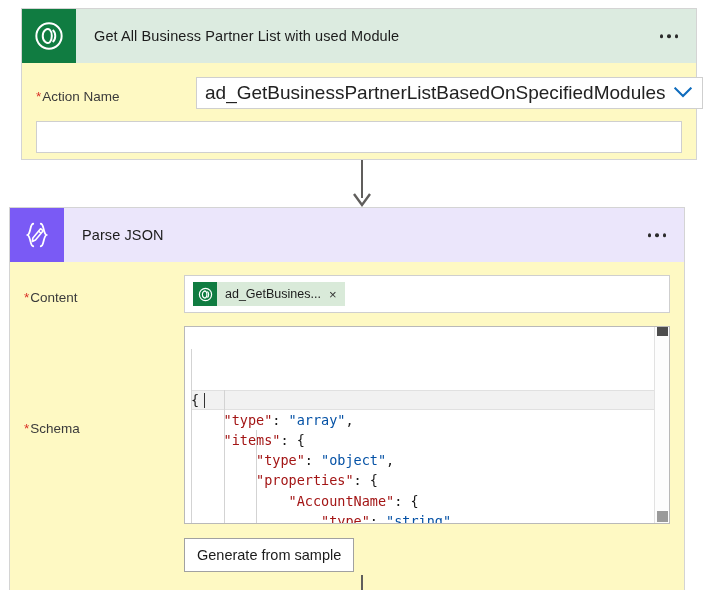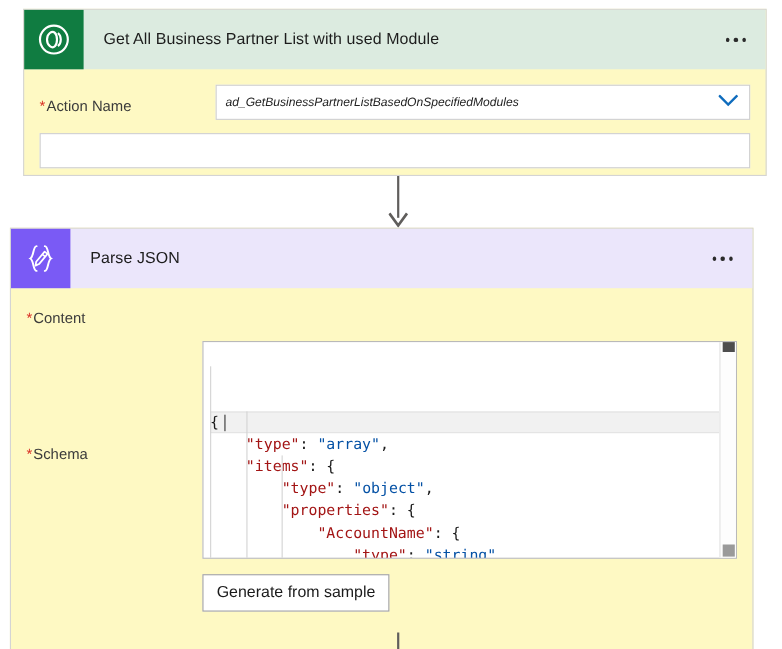--- a/index.html
+++ b/index.html
@@ -70,27 +70,26 @@
     flex: 1 1 auto;
     border: 1px solid #cfcfcf;
     background: #fff;
     height: 32px;
     display: flex;
     align-items: center;
     position: relative;
     padding: 0 8px;
   }
   .field-value {
-    font-size: 11px;
+    font-size: 19px;
     color: #222;
     white-space: nowrap;
     overflow: hidden;
     text-overflow: ellipsis;
     flex: 1 1 auto;
-    font-style: italic;
   }
   .chevron {
     flex: 0 0 auto;
     margin-left: 8px;
     margin-right: 2px;
   }
 
   
   .token {
     display: inline-flex;
@@ -293,20 +292,33 @@
           <i></i>
       </div>
     </div>
 
     <div class="card-body">
 
       <div class="form-row" style="padding-top:13px;">
         <div class="form-label">
           <span class="req">*</span><span>Content</span>
         </div>
+        <div class="field" style="height:38px;">
+          <span class="token">
+            <span class="token-icon">
+              <svg width="15" height="15" viewBox="0 0 32 32" aria-hidden="true">
+                <circle cx="16" cy="16" r="13" fill="none" stroke="#ffffff" stroke-width="2.6"></circle>
+                <path d="M12.1 9.6 C 8.4 12.4 8.4 19.6 12.1 22.4 C 15.8 25.2 19.0 22.0 19.0 16 C 19.0 10.0 15.8 6.8 12.1 9.6 Z" fill="none" stroke="#ffffff" stroke-width="2.6"></path>
+                <path d="M19.9 9.6 C 23.6 12.4 23.6 19.6 19.9 22.4" fill="none" stroke="#ffffff" stroke-width="2.6"></path>
+              </svg>
+            </span>
+            <span class="token-label">ad_GetBusines...</span>
+            <span class="token-x">×</span>
+          </span>
+        </div>
       </div>
 
       <div class="form-row" style="padding-top:13px;">
         <div class="form-label">
           <span class="req">*</span><span>Schema</span>
         </div>
 
         <div class="editor-wrap">
           <div class="editor-scroll">
             <div class="code" id="code-area">

